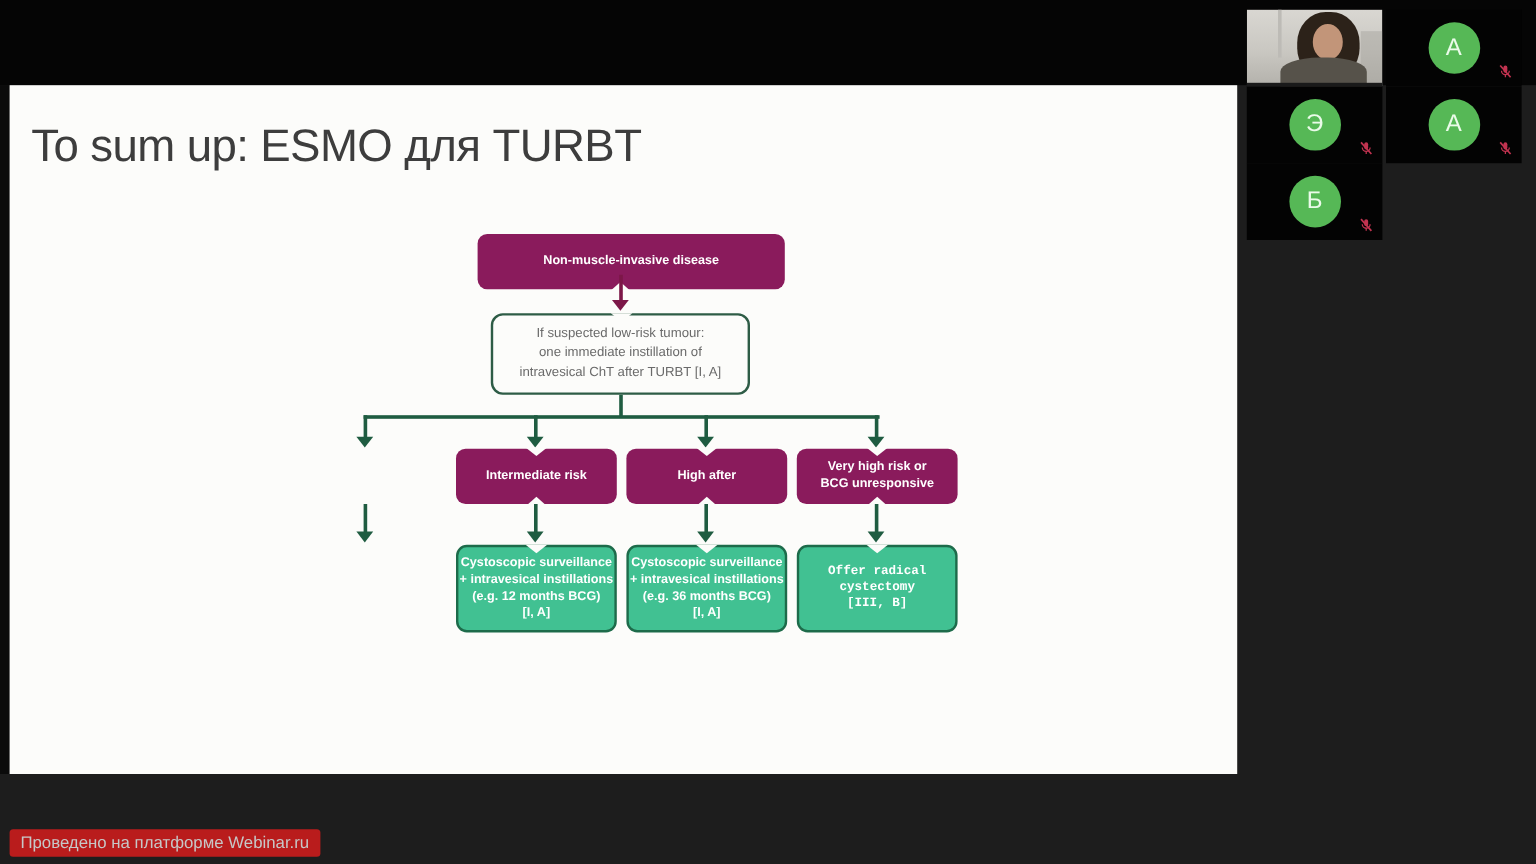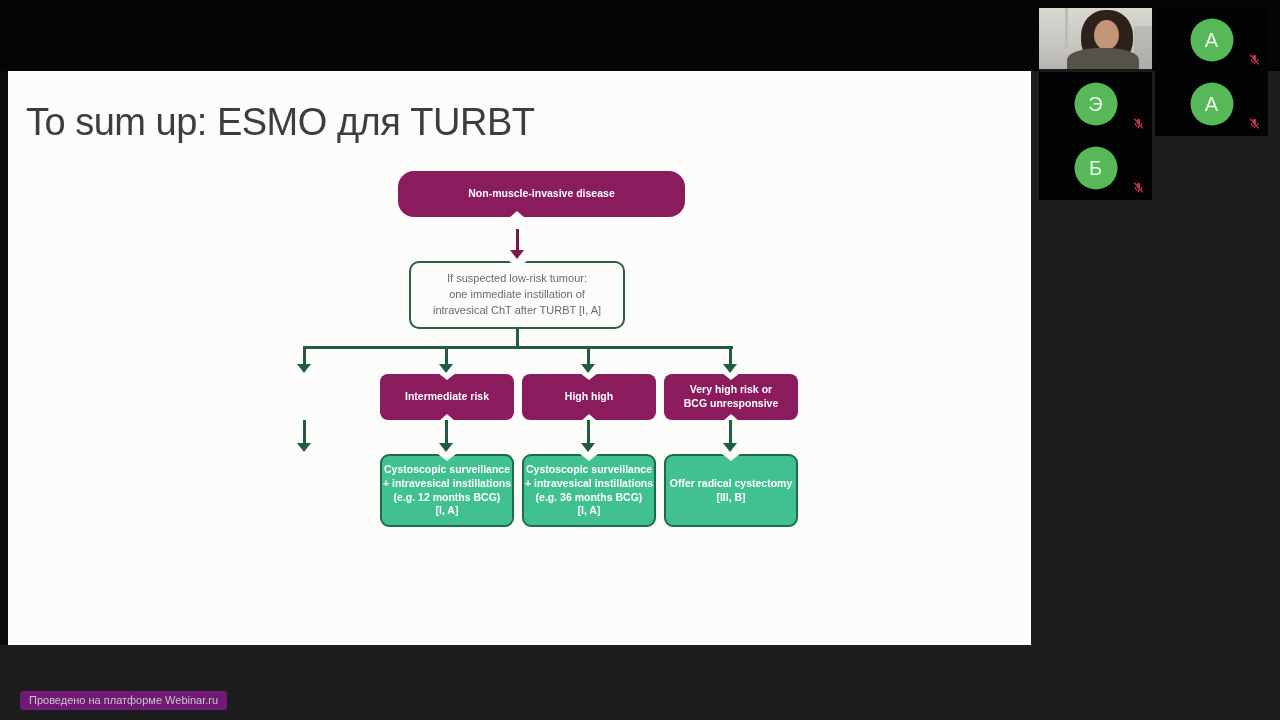--- a/index.html
+++ b/index.html
@@ -51,34 +51,34 @@
   .cam-bg { position:absolute; inset:0; background:linear-gradient(180deg,#d9d7d2 0%,#c9c7c1 55%,#b3b1ab 100%); }
   .cam-frame { position:absolute; left:26px; top:0; width:3px; height:40px; background:#bdbbb6; }
   .cam-shadow { position:absolute; right:0; top:18px; width:18px; height:46px; background:#a8a6a0; opacity:.5; }
   .cam-hair { position:absolute; left:42px; top:2px; width:52px; height:56px; background:#2c2219; border-radius:46%; }
   .cam-face { position:absolute; left:55px; top:12px; width:25px; height:30px; background:#c29579; border-radius:50%; }
   .cam-body { position:absolute; left:28px; top:40px; width:72px; height:26px; background:#56524a;
               border-radius:45% 45% 0 0; }
   .cam-bottom { position:absolute; left:0; bottom:0; width:100%; height:3px; background:#1a1a1a; }
 
   
-  #platform-badge { left:20px; top:691px; background:#701a75; color:#c7c7c7;
-                    font-size:11px; padding:3px 9px 4px 9px; border-radius:3px; white-space:nowrap; }
+  #platform-badge { left:8px; top:691px; background:#b91c1c; color:#c7c7c7;
+                    font-size:14px; padding:3px 9px 4px 9px; border-radius:3px; white-space:nowrap; }
 </style>
 </head>
 <body>
 
 <div id="stage">
   <div id="top-band" class="abs"></div>
   <div id="left-strip" class="abs"></div>
 
   <div id="slide" class="abs">
     <div id="slide-title" class="abs">To sum up: ESMO для TURBT</div>
 
-    <div class="abs fc-box box-magenta" style="left:390px; top:100px; width:287px; height:46px;border-radius:16px;">
+    <div class="abs fc-box box-magenta" style="left:390px; top:124px; width:256px; height:46px;">
       <span class="pre">Non-muscle-invasive disease</span>
       <div class="abs notch-bottom" style="left:111px; bottom:-1px;"></div>
     </div>
 
     <div class="abs stem stem-magenta" style="left:508px; top:158px; height:22px;"></div>
     <div class="abs ah ah-magenta" style="left:502px; top:179px;"></div>
 
     <div class="abs fc-box box-outline" style="left:401px; top:190px; width:216px; height:68px;">
       <span class="pre">If suspected low-risk tumour:
 one immediate instillation of
@@ -96,21 +96,21 @@
     <div class="abs ah ah-green" style="left:431px; top:293px;"></div>
     <div class="abs ah ah-green" style="left:573px; top:293px;"></div>
     <div class="abs ah ah-green" style="left:715px; top:293px;"></div>
 
     <div class="abs fc-box box-magenta" style="left:372px; top:303px; width:134px; height:46px;align-items:center;">
       <span class="pre">Intermediate risk</span>
       <div class="abs notch-top" style="left:58px; top:-1px;"></div>
       <div class="abs notch-bottom" style="left:59px; bottom:-1px;"></div>
     </div>
     <div class="abs fc-box box-magenta" style="left:514px; top:303px; width:134px; height:46px;">
-      <span class="pre">High high</span>
+      <span class="pre">High after</span>
       <div class="abs notch-top" style="left:58px; top:-1px;"></div>
       <div class="abs notch-bottom" style="left:59px; bottom:-1px;"></div>
     </div>
     <div class="abs fc-box box-magenta" style="left:656px; top:303px; width:134px; height:46px;">
       <span class="pre">Very high risk or
 BCG unresponsive</span>
       <div class="abs notch-top" style="left:58px; top:-1px;"></div>
       <div class="abs notch-bottom" style="left:59px; bottom:-1px;"></div>
     </div>
 
@@ -130,21 +130,21 @@
 [I, A]</span>
       <div class="abs notch-top" style="left:56px; top:-2px;"></div>
     </div>
     <div class="abs fc-box box-green" style="left:514px; top:383px; width:134px; height:73px;">
       <span class="pre">Cystoscopic surveillance
 + intravesical instillations
 (e.g. 36 months BCG)
 [I, A]</span>
       <div class="abs notch-top" style="left:56px; top:-2px;"></div>
     </div>
-    <div class="abs fc-box box-green" style="left:656px; top:383px; width:134px; height:73px;">
+    <div class="abs fc-box box-green" style="left:656px; top:383px; width:134px; height:73px;font-family:Liberation Mono, monospace;">
       <span class="pre">Offer radical cystectomy
 [III, B]</span>
       <div class="abs notch-top" style="left:56px; top:-2px;"></div>
     </div>
   </div>
 
   <div class="abs tile" style="left:1039px; top:8px; width:113px; height:64px;">
     <div class="cam-bg"></div>
     <div class="cam-frame"></div>
     <div class="cam-shadow"></div>

